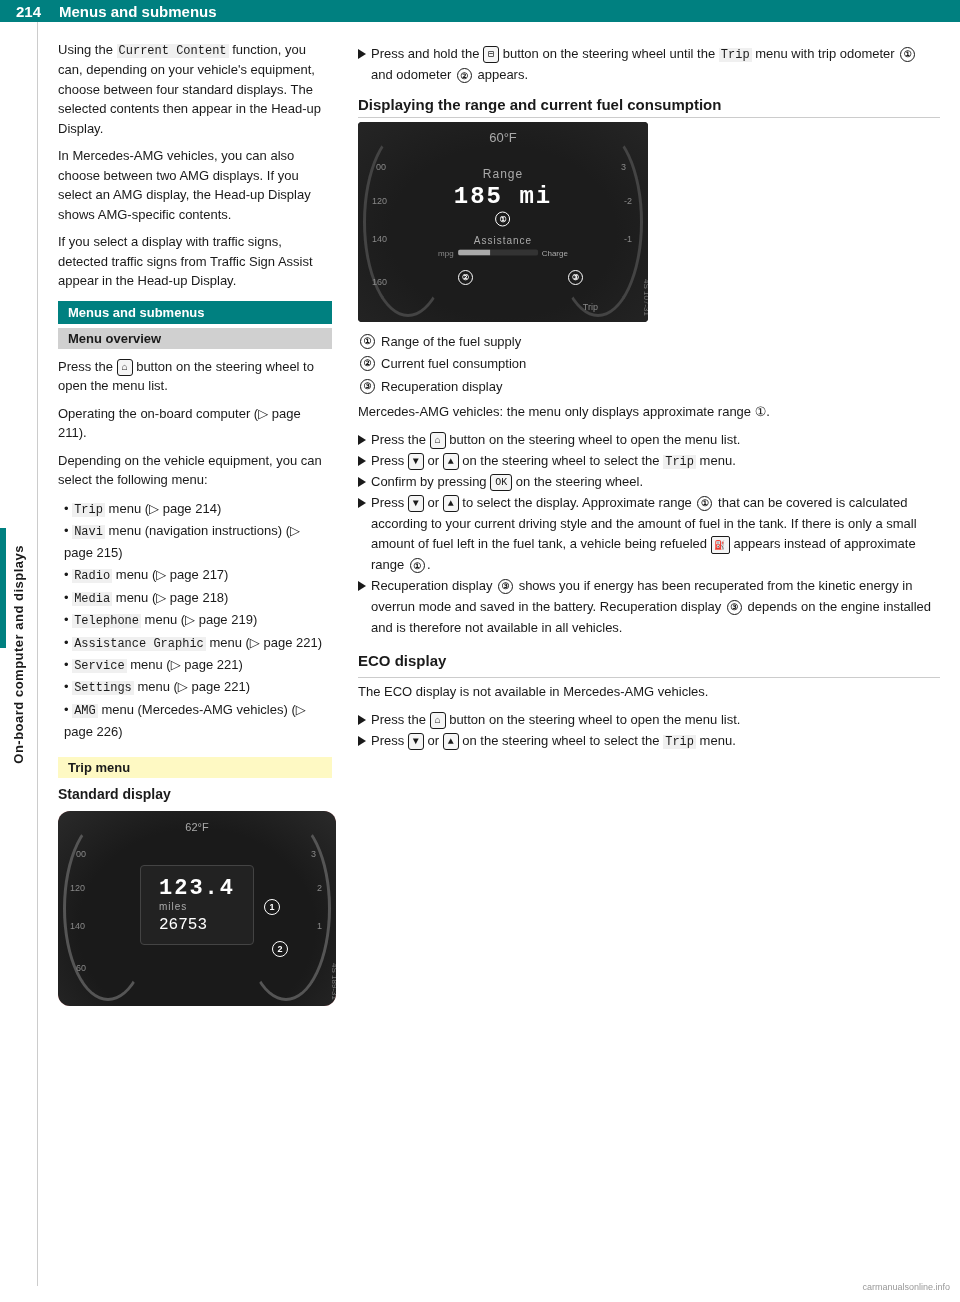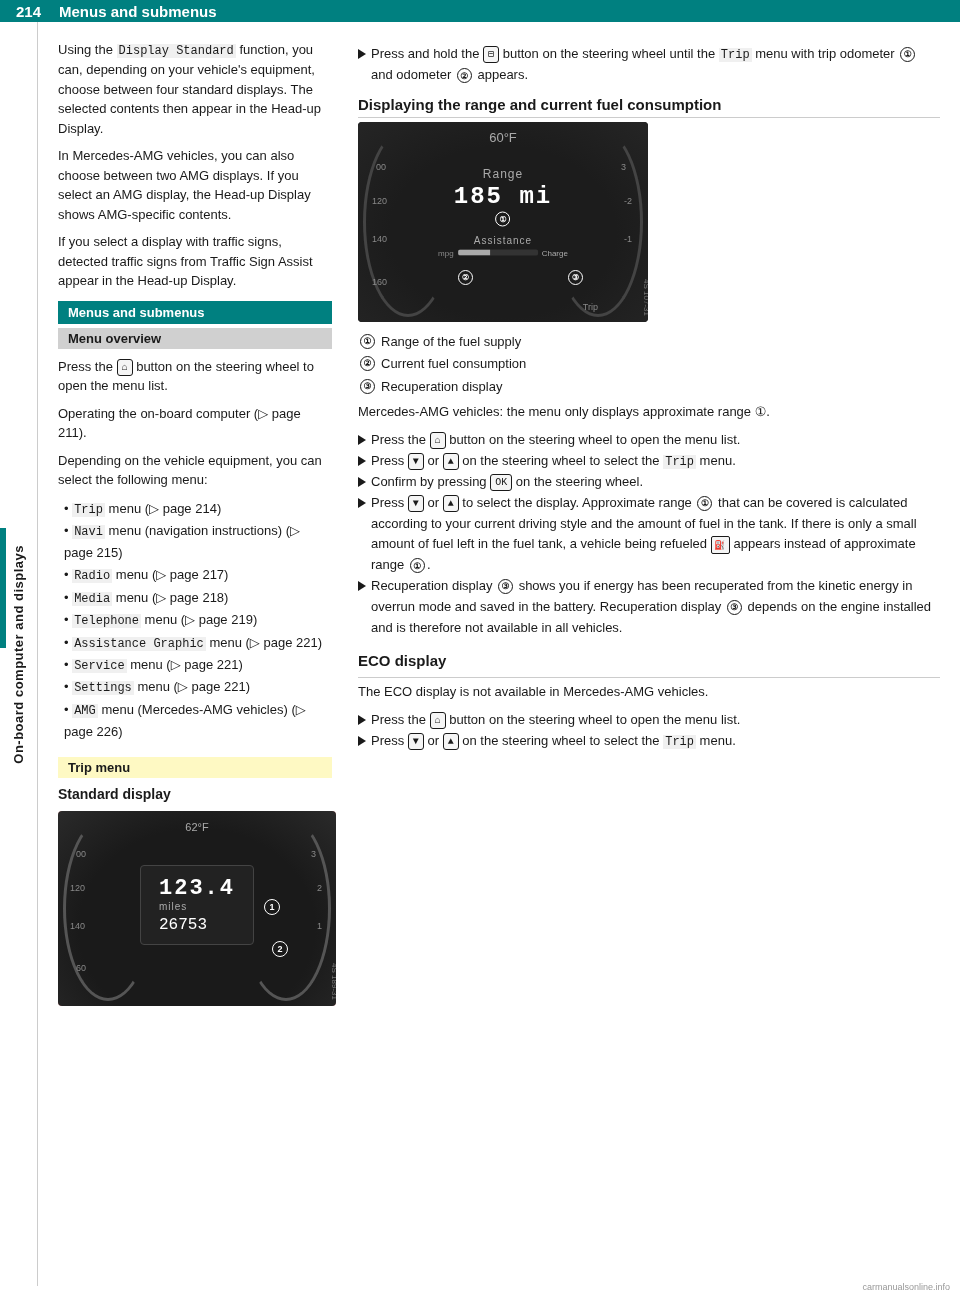--- a/index.html
+++ b/index.html
@@ -123,21 +123,21 @@
     }
     .std-display-header {
       font-weight: bold;
       font-size: 14px;
       margin-bottom: 6px;
     }
     .dashboard-img {
       width: 278px;
       height: 195px;
       background: #fca5a5;
-      border-radius: 4px;
+      border-radius: 12px;
       position: relative;
       overflow: hidden;
       margin-bottom: 8px;
     }
     
     .dash-inner {
       width: 100%;
       height: 100%;
       background: radial-gradient(ellipse at 50% 60%, #1a1a1a 60%, #2a2a2a 100%);
       position: relative;
@@ -374,21 +374,21 @@
 
 <div class="page-body">
   <div class="left-tab">
     <div class="left-tab-bar"></div>
     <span class="left-tab-text">On-board computer and displays</span>
   </div>
 
   <div class="content-area">
 
     <div class="left-col">
-      <p>Using the <span class="mono">Display Standard</span> function, you can, depending on your vehicle's equipment, choose between four standard displays. The selected contents then appear in the Head-up Display.</p>
+      <p>Using the <span class="mono">Current Content</span> function, you can, depending on your vehicle's equipment, choose between four standard displays. The selected contents then appear in the Head-up Display.</p>
       <p>In Mercedes-AMG vehicles, you can also choose between two AMG displays. If you select an AMG display, the Head-up Display shows AMG-specific contents.</p>
       <p>If you select a display with traffic signs, detected traffic signs from Traffic Sign Assist appear in the Head-up Display.</p>
 
       <div class="section-header">
         <span>Menus and submenus</span>
       </div>
       <div class="sub-header">
         <span>Menu overview</span>
       </div>
 

